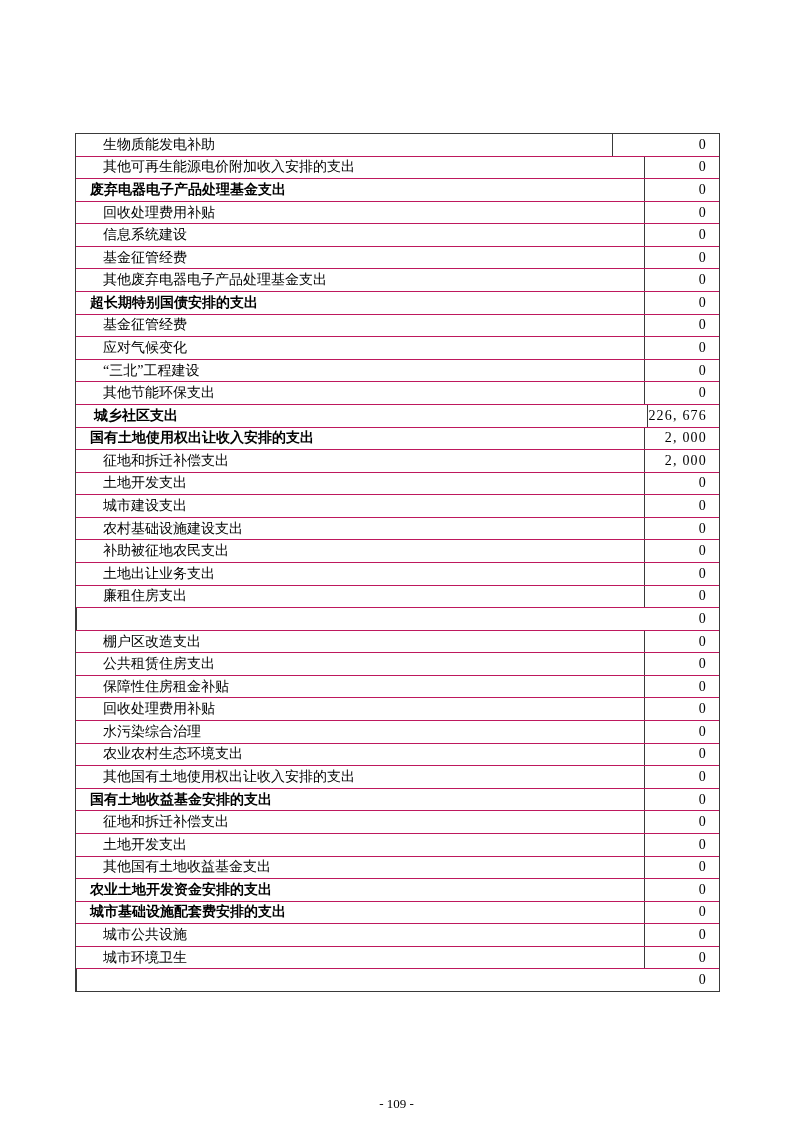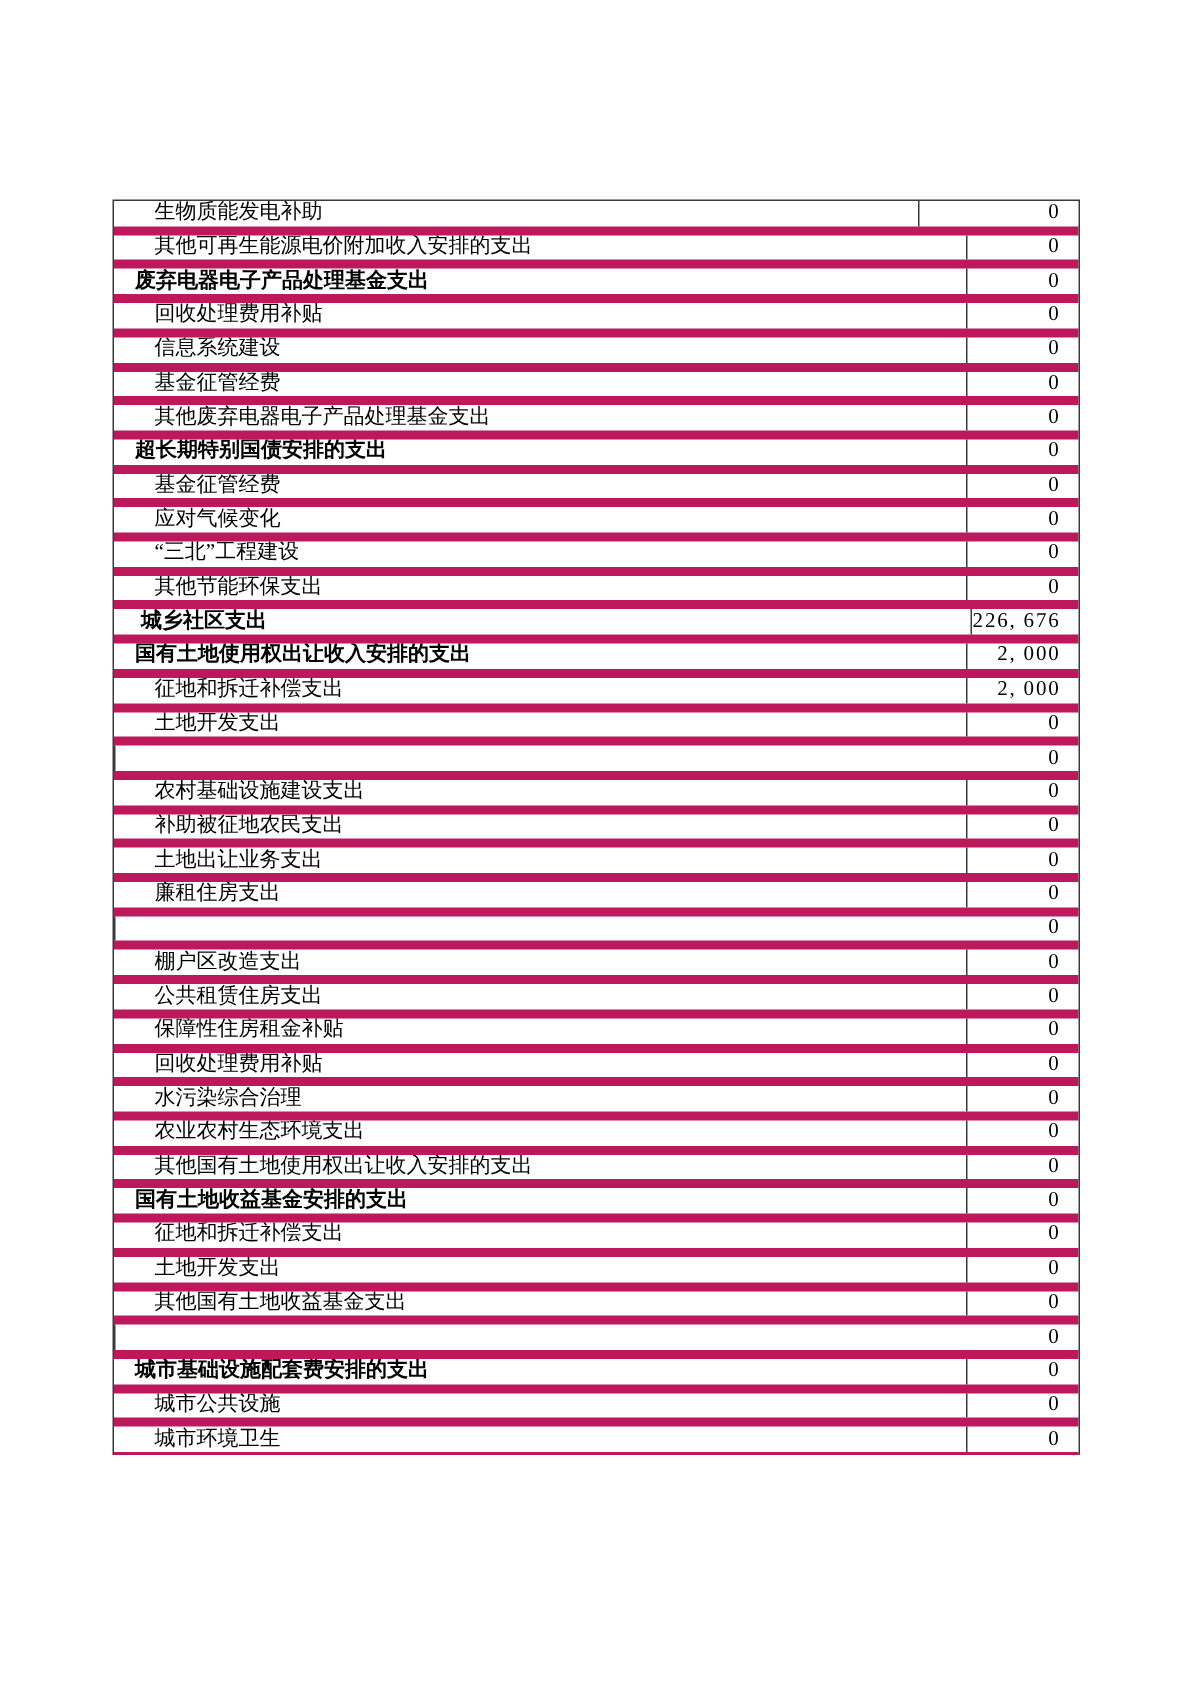--- a/index.html
+++ b/index.html
@@ -4,39 +4,39 @@
 <style>
   * { margin: 0; padding: 0; box-sizing: border-box; }
   html, body {
     width: 793px; height: 1122px;
     background: #ffffff;
     font-family: "Liberation Serif", "DejaVu Serif", serif;
     color: #000000;
   }
   .sheet {
     position: relative;
-    width: 793px; height: 970px;
+    width: 793px; height: 1122px;
     background: #ffffff;
     overflow: hidden;
   }
   .budget-table {
     position: absolute;
     left: 75px; top: 133px;
     width: 645px; height: 859px;
     border: 1px solid #3a3a3a;
     display: flex;
     flex-direction: column;
   }
   .t-row {
     flex: 1 1 0;
     display: flex;
     align-items: stretch;
     min-height: 0;
   }
-  .t-row + .t-row { border-top: 6px solid #be185d; gap: 32px; }
+  .t-row + .t-row { border-top: 1px solid #be185d; gap: 32px; }
   .cell-label {
     width: 536px;
     display: flex;
     align-items: center;
     font-size: 14px;
     line-height: 1;
     white-space: nowrap;
     overflow: hidden;
   }
   .cell-value {
@@ -127,20 +127,21 @@
       </div>
       <div class="t-row lvl2">
         <div class="cell-label">征地和拆迁补偿支出</div>
         <div class="cell-value">2, 000</div>
       </div>
       <div class="t-row lvl2">
         <div class="cell-label">土地开发支出</div>
         <div class="cell-value">0</div>
       </div>
       <div class="t-row lvl2">
+        <div class="cell-label">城市建设支出</div>
         <div class="cell-value">0</div>
       </div>
       <div class="t-row lvl2">
         <div class="cell-label">农村基础设施建设支出</div>
         <div class="cell-value">0</div>
       </div>
       <div class="t-row lvl2">
         <div class="cell-label">补助被征地农民支出</div>
         <div class="cell-value">0</div>
       </div>
@@ -193,20 +194,21 @@
       </div>
       <div class="t-row lvl2">
         <div class="cell-label">土地开发支出</div>
         <div class="cell-value">0</div>
       </div>
       <div class="t-row lvl2">
         <div class="cell-label">其他国有土地收益基金支出</div>
         <div class="cell-value">0</div>
       </div>
       <div class="t-row lvl1 bold">
+        <div class="cell-label">农业土地开发资金安排的支出</div>
         <div class="cell-value">0</div>
       </div>
       <div class="t-row lvl1 bold">
         <div class="cell-label">城市基础设施配套费安排的支出</div>
         <div class="cell-value">0</div>
       </div>
       <div class="t-row lvl2">
         <div class="cell-label">城市公共设施</div>
         <div class="cell-value">0</div>
       </div>

